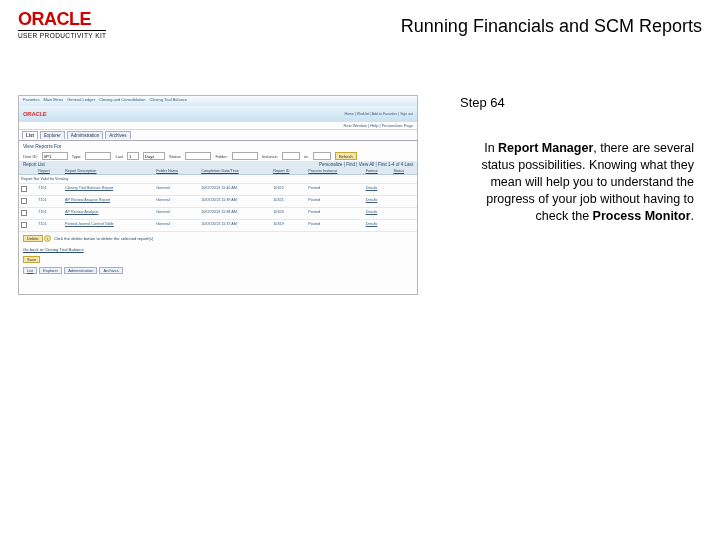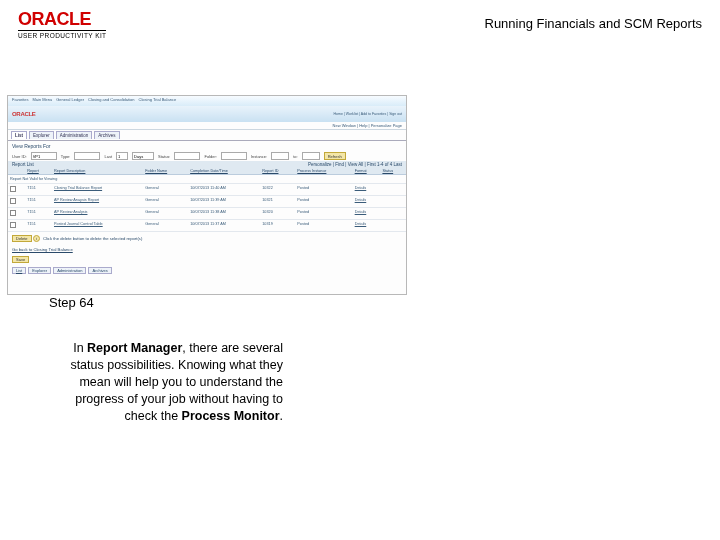--- a/index.html
+++ b/index.html
@@ -29,29 +29,28 @@
   }
   .upk-sub {
     font-size: 6.5px;
     letter-spacing: 0.4px;
     color: #000;
     margin-top: 2px;
     border-top: 1px solid #000;
     padding-top: 1px;
   }
   .doc-title {
-    font-size: 13px;
+    font-size: 18px;
     color: #000;
     margin-top: 6px;
   }
   .content {
     display: flex;
-    padding: 0 7px;
+    padding: 0 18px;
     margin-top: 54px;
-    flex-direction: column;
   }
   .screenshot-col {
     width: 400px;
     flex-shrink: 0;
   }
   .screenshot {
     width: 400px;
     height: 200px;
     border: 1px solid #b8b8b8;
     background: #fdfdfd;

